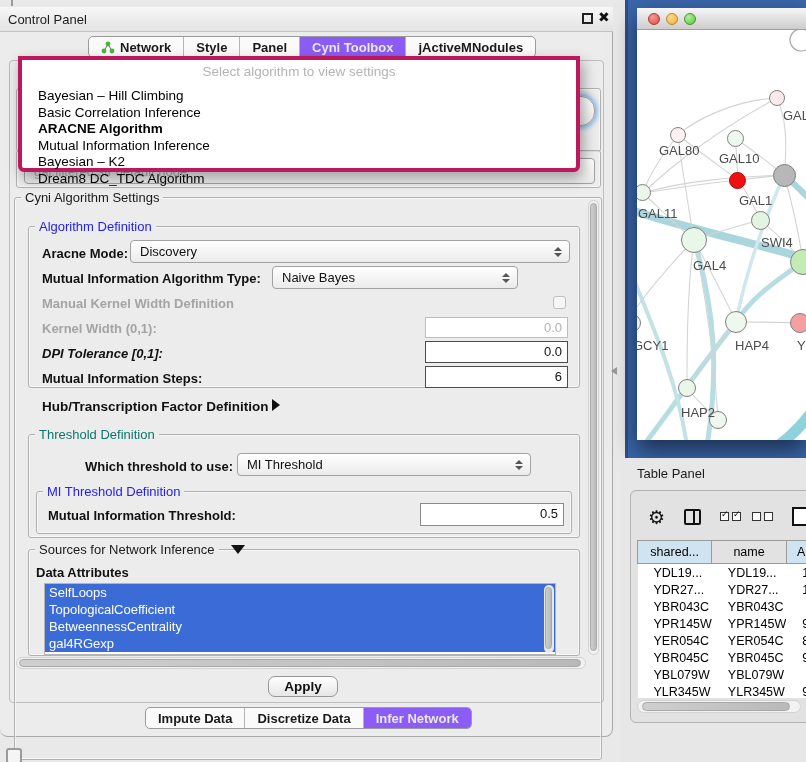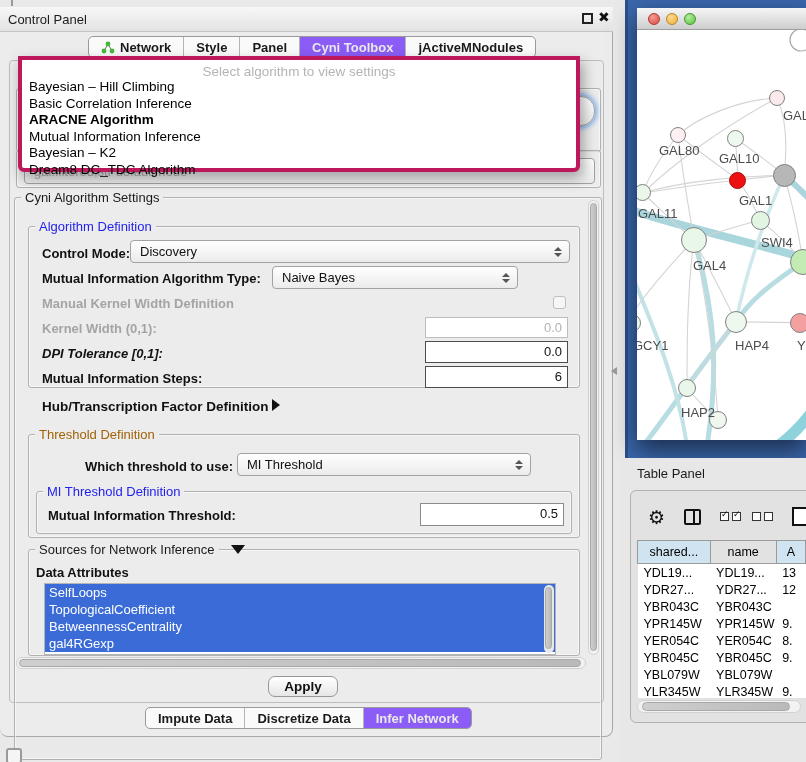--- a/index.html
+++ b/index.html
@@ -24,21 +24,21 @@
   .seg .segitem:last-child{border-right:none;}
   .seg .segitem.sel{background:#8b5cf6;color:#e9e9e9;}
 
   
   .tab-panel{left:9px;top:60px;width:595px;height:643px;border:1px solid #bdbdbd;border-radius:4px;background:#ececec;box-sizing:border-box;}
 
   
   .group{border:1px solid #b1b1b1;border-radius:3px;box-sizing:border-box;box-shadow:inset 0 0 0 1px rgba(255,255,255,.55);}
   .group-title{position:absolute;top:-8px;left:6px;background:#ececec;padding:0 4px;font-size:13px;white-space:nowrap;}
   .t-blue{color:#2222ee;}
-  .t-green{color:#a16207;}
+  .t-green{color:#0f766e;}
   .t-black{color:#1a1a1a;}
 
   .lbl{font-size:13px;font-weight:bold;color:#111;white-space:nowrap;}
   .lbl-dis{font-size:13px;font-weight:bold;color:#a4a4a4;white-space:nowrap;}
 
   .combo{background:linear-gradient(#ffffff,#ebebeb);border:1px solid #a2a2a2;border-radius:4px;
       box-sizing:border-box;font-size:13px;color:#111;display:flex;align-items:center;padding-left:9px;}
   .combo .arrows{position:absolute;right:7px;top:50%;transform:translateY(-50%);display:flex;flex-direction:column;gap:2px;}
   .combo .arrows i{display:block;width:0;height:0;border-left:4px solid transparent;border-right:4px solid transparent;}
   .combo .arrows i.up{border-bottom:4px solid #555;}
@@ -50,21 +50,21 @@
 
   .checkbox{width:13px;height:13px;border:1px solid #bfbfbf;border-radius:3px;background:#f6f6f6;box-sizing:border-box;}
 
   .tri-right{width:0;height:0;border-top:6px solid transparent;border-bottom:6px solid transparent;border-left:8px solid #111;}
   .tri-down{width:0;height:0;border-left:7px solid transparent;border-right:7px solid transparent;border-top:9px solid #111;}
 
   
   .popup{left:18px;top:56px;width:562px;height:116px;background:#fff;border:4px solid #be185d;
       border-radius:0 0 6px 6px;box-shadow:3px 6px 14px rgba(0,0,0,.35);box-sizing:border-box;z-index:30;}
   .popup .ph{position:absolute;top:4px;left:0;width:100%;text-align:center;color:#b4b4b4;font-size:13.5px;}
-  .popup ul{list-style:none;margin:3px;padding:16px 0 0 2px;}
+  .popup ul{list-style:none;margin:12px;padding:16px 0 0 2px;}
   .popup li{font-size:13.5px;color:#000;line-height:16.5px;padding-left:2px;white-space:nowrap;}
   .popup li.bold{font-weight:bold;}
 
   
   .sb-track-v{background:#f2f2f2;border:1px solid #d2d2d2;border-radius:6px;box-sizing:border-box;}
   .sb-thumb{background:linear-gradient(90deg,#cfcfcf,#b9b9b9);border:1px solid #a8a8a8;border-radius:6px;box-sizing:border-box;}
   .sb-track-h{background:#f2f2f2;border:1px solid #d2d2d2;border-radius:7px;box-sizing:border-box;}
 
   
   .attr-list{background:#fff;border:1px solid #b5b5b5;box-sizing:border-box;overflow:hidden;}
@@ -90,21 +90,21 @@
   .gear{font-size:19px;font-weight:bold;}
   .cols-icon{width:17px;height:16px;border:2px solid #111;box-sizing:border-box;border-radius:2px;}
   .cols-icon i{position:absolute;left:50%;top:0;width:2px;height:100%;background:#111;}
   .cb-pair{display:flex;gap:3px;}
   .cb{width:9px;height:9px;border:1.5px solid #333;box-sizing:border-box;position:relative;background:#fff;}
   .cb.checked::after{content:"✓";position:absolute;left:0px;top:-4px;font-size:9px;font-weight:bold;color:#111;}
   .page-icon{width:16px;height:19px;border:2px solid #111;box-sizing:border-box;background:#fff;}
 
   table.grid{border-collapse:collapse;font-size:12.5px;color:#000;table-layout:fixed;}
   table.grid th{font-weight:normal;border:1px solid #9b9b9b;height:20px;text-align:center;overflow:hidden;white-space:nowrap;}
-  table.grid td{height:17px;padding:0 0 0 6px;white-space:nowrap;overflow:hidden;background:#fff;}
+  table.grid td{height:17px;padding:0 0 0 16px;white-space:nowrap;overflow:hidden;background:#fff;}
   th.hl-blue{background:#cfe4f0;}
   th.hl-gray{background:#e2e2e2;}
 
   .mini-icon{left:6px;top:748px;width:16px;height:16px;border:2px solid #9a9a9a;border-radius:3px;background:#f5f5f5;box-sizing:border-box;}
   .divider-arrow{left:611px;top:367px;width:0;height:0;border-top:4px solid transparent;border-bottom:4px solid transparent;border-right:6px solid #9a9a9a;}
   .top-tick{left:11px;top:0;width:2px;height:6px;background:#9a9a9a;}
 </style>
 </head>
 <body>
 
@@ -167,21 +167,21 @@
     <span class="group-title t-black">Cyni Algorithm Settings</span>
   </div>
 
   <div class="abs sb-track-v" style="left:588px;top:200px;width:11px;height:455px;">
     <div class="sb-thumb" style="position:absolute;left:1px;top:2px;width:7px;height:448px;"></div>
   </div>
 
   <div class="abs group" style="left:28px;top:226px;width:552px;height:162px;">
     <span class="group-title t-blue">Algorithm Definition</span>
   </div>
-  <div class="abs lbl" style="left:42px;top:246px;">Control Mode:</div>
+  <div class="abs lbl" style="left:42px;top:246px;">Aracne Mode:</div>
   <div class="abs combo" style="left:130px;top:240px;width:440px;height:23px;">
     <span>Discovery</span>
     <span class="arrows">
         <i class="up"></i>
         <i class="dn"></i>
       </span>
   </div>
   <div class="abs lbl" style="left:42px;top:271px;">Mutual Information Algorithm Type:</div>
   <div class="abs combo" style="left:272px;top:266px;width:246px;height:23px;">
     <span>Naive Bayes</span>

